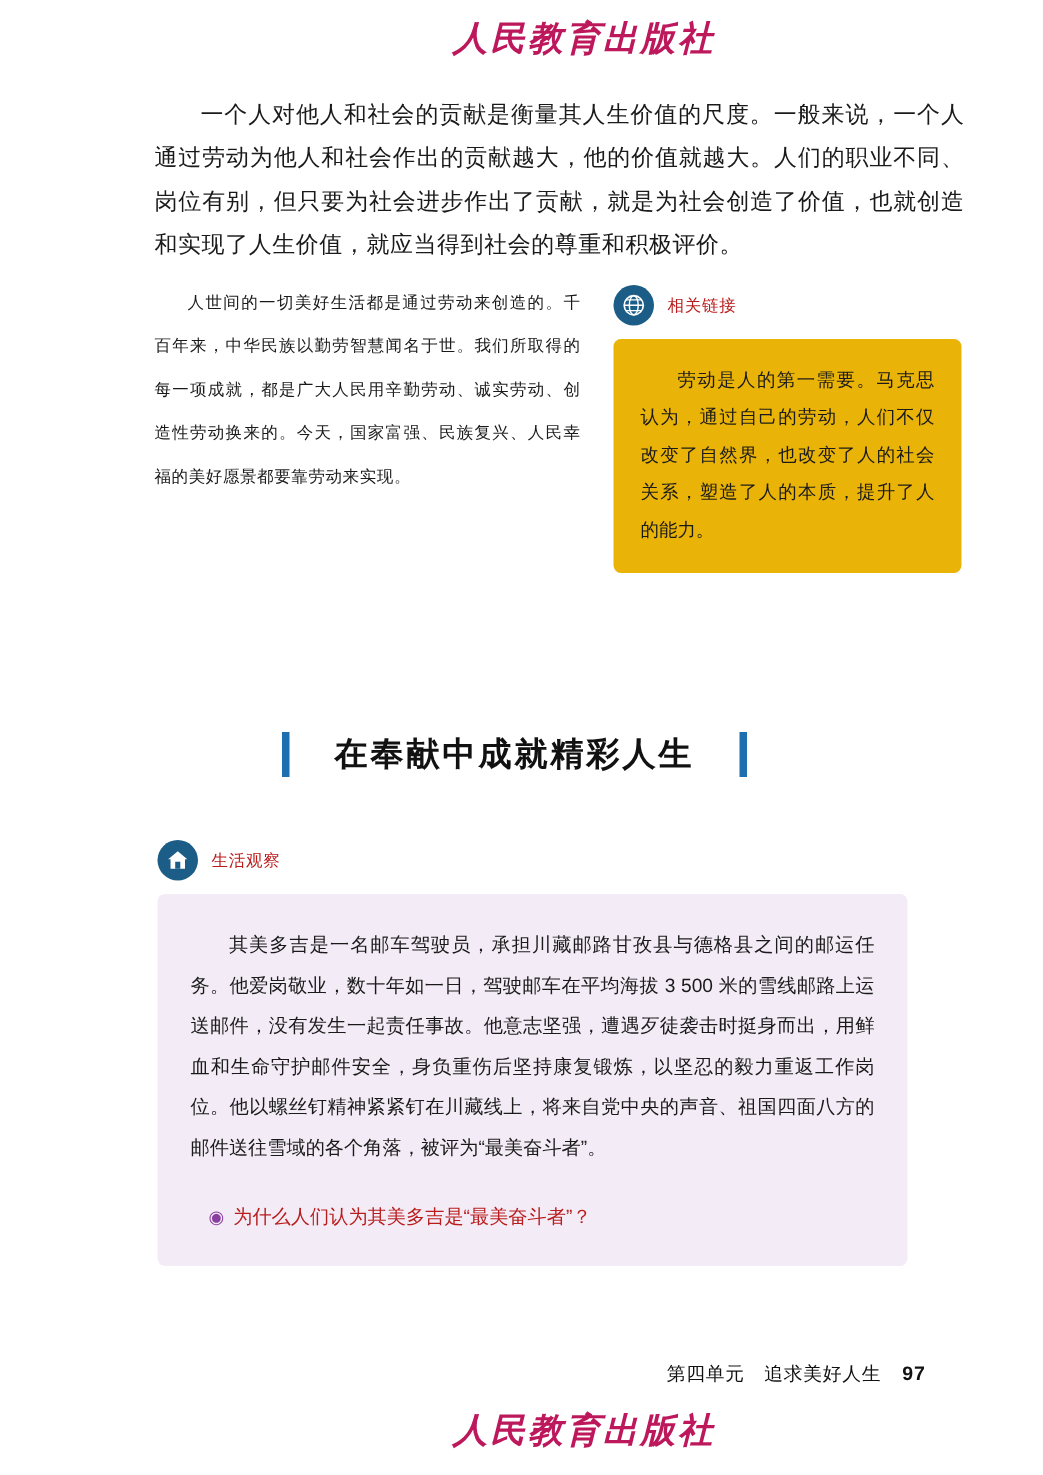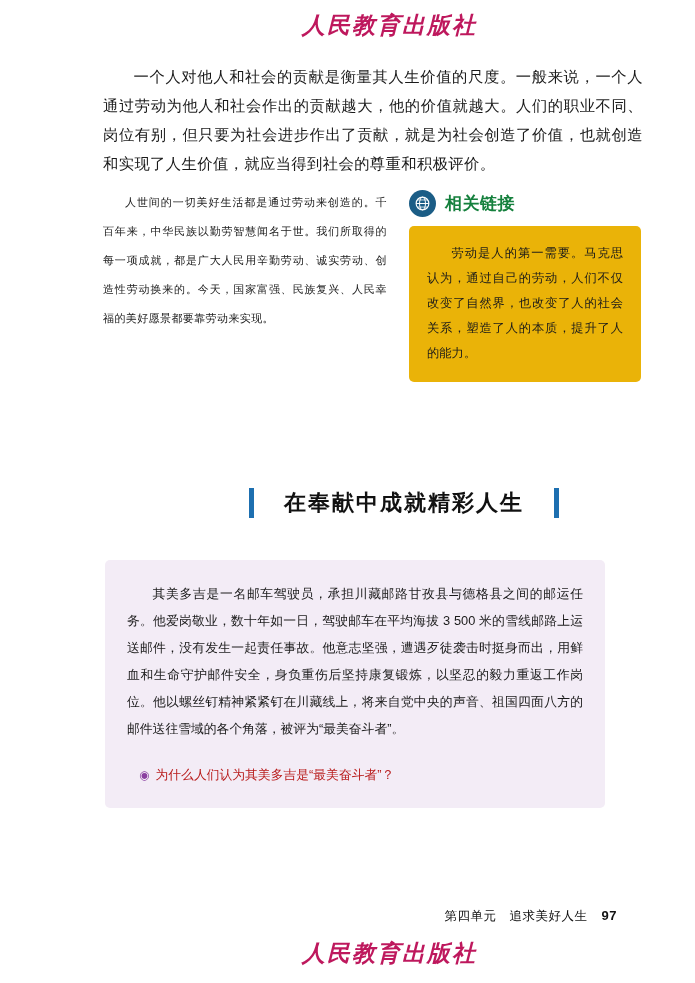--- a/index.html
+++ b/index.html
@@ -84,23 +84,23 @@
 
   
   .feature-head {
     display: flex;
     align-items: center;
     gap: 9px;
     margin-bottom: 9px;
   }
   .feature-title {
     font-family: "Liberation Sans", "DejaVu Sans", sans-serif;
-    font-size: 17px;
-    font-weight: bold;
-    color: #15803d;
+    font-size: 11px;
+    font-weight: normal;
+    color: #b91c1c;
     letter-spacing: 0.5px;
   }
   .circle-icon {
     width: 27px;
     height: 27px;
     border-radius: 50%;
     background: #1b5d86;
     display: flex;
     align-items: center;
     justify-content: center;
@@ -125,24 +125,24 @@
     text-justify: inter-ideograph;
     text-indent: 2em;
     color: #1a1a1a;
   }
 
   
   .section-heading {
     position: absolute;
     left: 0;
     top: 488px;
-    width: 559px;
+    width: 686px;
     display: flex;
     align-items: center;
-    justify-content: flex-end;
+    justify-content: center;
     gap: 30px;
   }
   .bar {
     width: 5px;
     height: 30px;
     background: #1d6fb0;
   }
   .section-heading .title {
     font-family: "Liberation Serif", "DejaVu Serif", serif;
     font-weight: bold;
@@ -248,20 +248,29 @@
     </div>
   </div>
 
   <div class="section-heading">
     <span class="bar"></span>
     <span class="title">在奉献中成就精彩人生</span>
     <span class="bar"></span>
   </div>
 
   <div class="observe-block">
+    <div class="feature-head">
+      <span class="circle-icon">
+        <svg width="17" height="17" viewBox="0 0 24 24" aria-hidden="true">
+          <path d="M12 3.5 L21 11 L18.8 11 L18.8 20 L5.2 20 L5.2 11 L3 11 Z" fill="#ffffff"></path>
+          <rect x="9.6" y="13.4" width="4.8" height="6.6" fill="#1b5d86"></rect>
+        </svg>
+      </span>
+      <span class="feature-title">生活观察</span>
+    </div>
 
     <div class="observe-box">
       <p class="obs-para">其美多吉是一名邮车驾驶员，承担川藏邮路甘孜县与德格县之间的邮运任务。他爱岗敬业，数十年如一日，驾驶邮车在平均海拔 3 500 米的雪线邮路上运送邮件，没有发生一起责任事故。他意志坚强，遭遇歹徒袭击时挺身而出，用鲜血和生命守护邮件安全，身负重伤后坚持康复锻炼，以坚忍的毅力重返工作岗位。他以螺丝钉精神紧紧钉在川藏线上，将来自党中央的声音、祖国四面八方的邮件送往雪域的各个角落，被评为“最美奋斗者”。</p>
       <div class="question-row">
         <span class="q-bullet">◉</span>
         <span class="q-text">为什么人们认为其美多吉是“最美奋斗者”？</span>
       </div>
     </div>
   </div>
 

